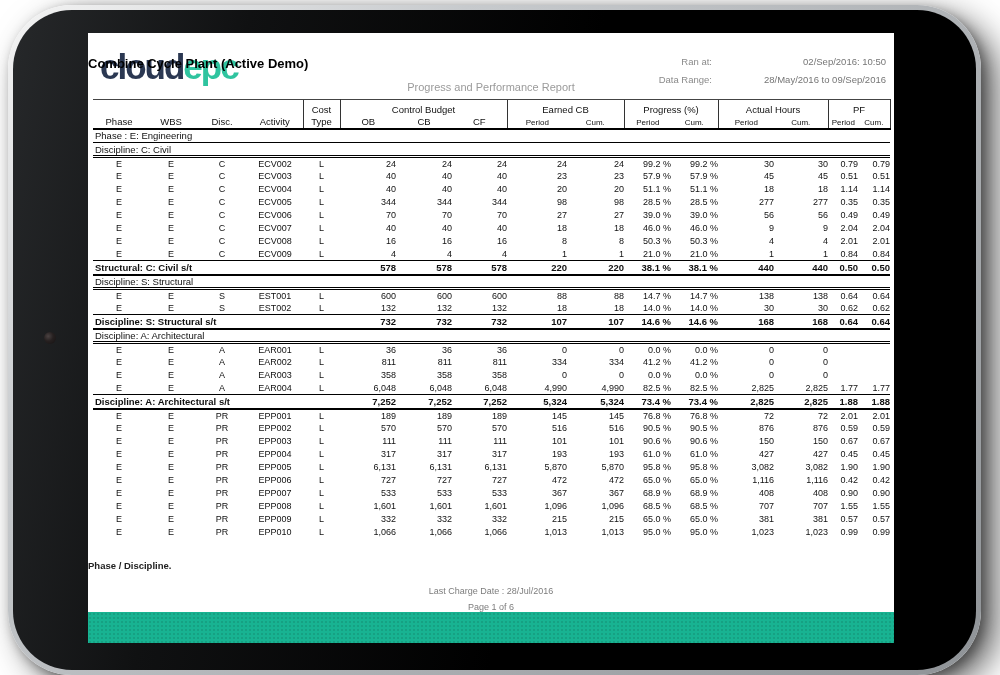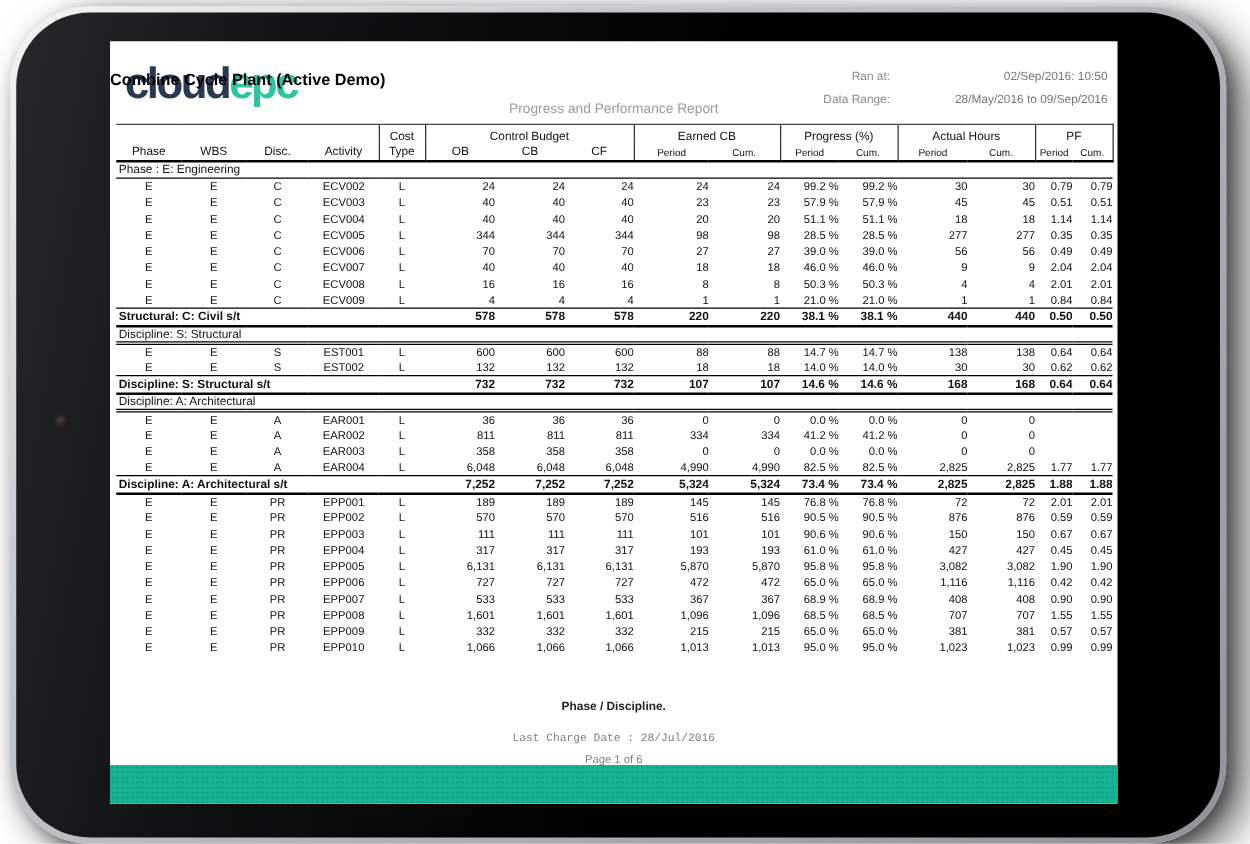--- a/index.html
+++ b/index.html
@@ -56,22 +56,22 @@
   .vr { border-right:1px solid #333; }
   tbody td { height:13px; }
   tr.row-phase td, tr.row-disc td { text-align:left; font-size:9.5px; height:14px; padding-left:2px; }
   tr.row-phase td { border-bottom:1px solid #000; }
   tr.row-disc td { border-bottom:3px double #000; }
   tr.row-subtotal td { font-weight:bold; font-size:9.5px; height:14px; border-top:1px solid #000; border-bottom:2px solid #000;text-align:right; }
   tr.row-subtotal td.subtotal-label { text-align:left; padding-left:2px; }
   td.ctr { text-align:center; }
   td.num { text-align:right; padding-right:7px; }
   
-  .group-note { position:absolute; top:527px; left:0; width:100%; text-align:center; font-size:9.5px; font-weight:bold; color:#222; }
-  .last-charge { position:absolute; top:553px; left:0; width:100%; text-align:center; font-size:9px; color:#7d7d7d;font-family:Liberation Mono, monospace; }
+  .group-note { position:absolute; top:527px; left:0; width:100%; text-align:left; font-size:9.5px; font-weight:bold; color:#222; }
+  .last-charge { position:absolute; top:553px; left:0; width:100%; text-align:center; font-size:9px; color:#7d7d7d; }
   .page-number { position:absolute; top:569px; left:0; width:100%; text-align:center; font-size:9px; color:#7d7d7d; }
   .footer-bar {
     position:absolute; left:0; bottom:0; width:100%; height:31px;
     background-image:radial-gradient(rgba(0,0,0,0.10) 1px, transparent 1px);
     background-size:4px 4px;
   }
 </style>
 </head>
 <body>
 
@@ -145,20 +145,23 @@
         <th class="sub-sm vl">Period</th>
         <th class="sub-sm">Cum.</th>
         <th class="sub-sm vl">Period</th>
         <th class="sub-sm vr">Cum.</th>
       </tr>
     </thead>
     <tbody>
         <tr class="row-phase">
           <td colspan="16">Phase : E: Engineering</td>
         </tr>
+        <tr class="row-disc">
+          <td colspan="16">Discipline: C: Civil</td>
+        </tr>
         <tr class="row-data">
           <td class="ctr">E</td>
           <td class="ctr">E</td>
           <td class="ctr">C</td>
           <td class="ctr">ECV002</td>
           <td class="ctr">L</td>
           <td class="num">24</td>
           <td class="num">24</td>
           <td class="num">24</td>
           <td class="num">24</td>

